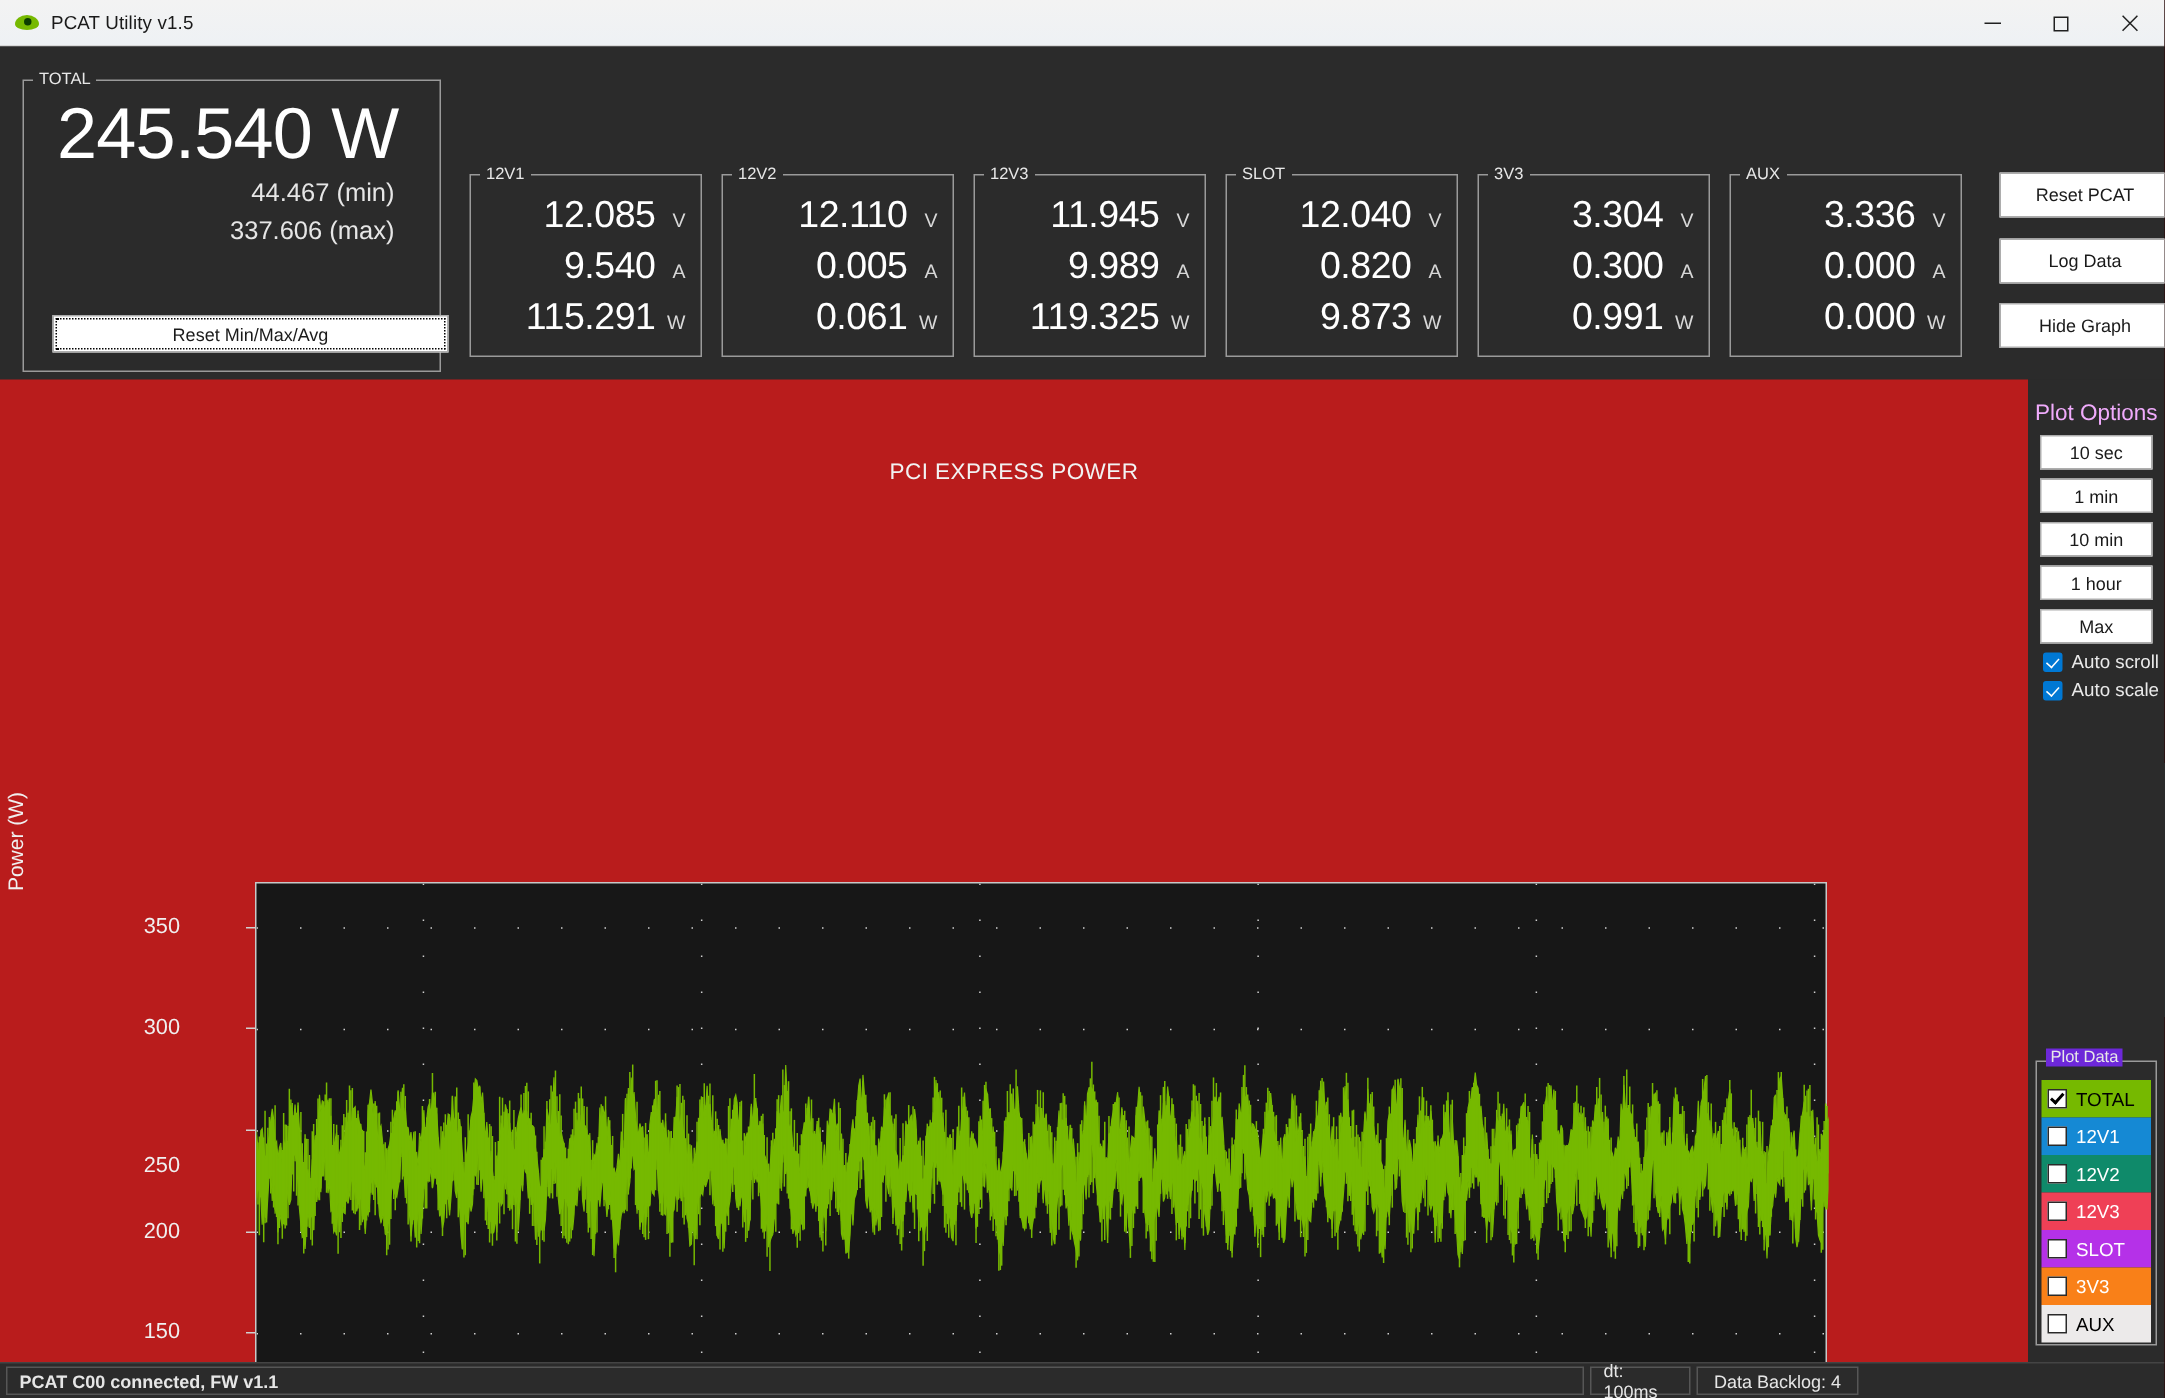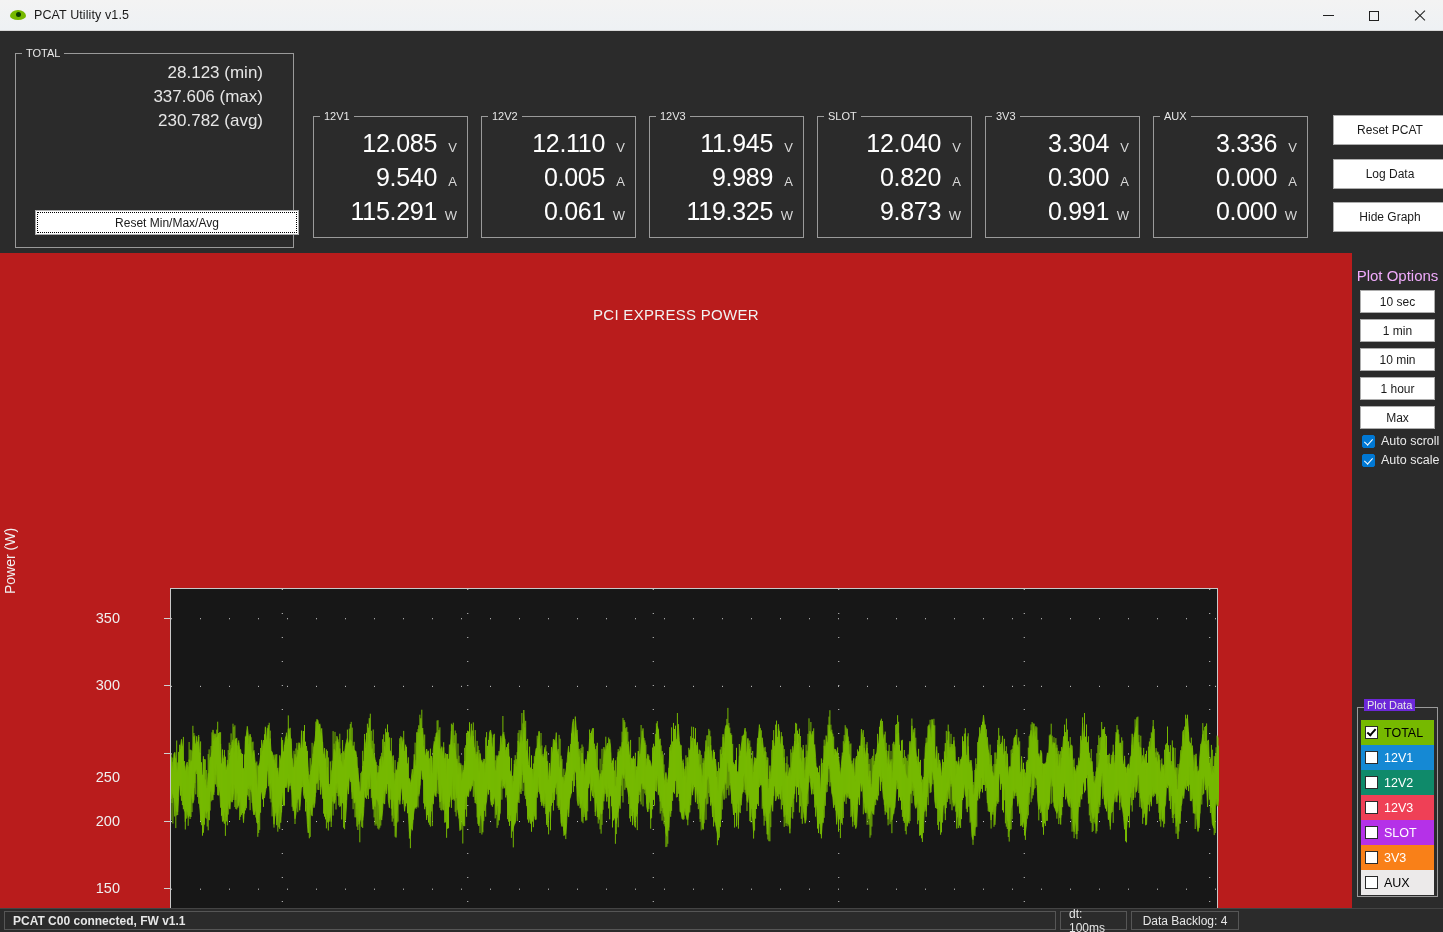--- a/index.html
+++ b/index.html
@@ -185,24 +185,24 @@
       <div class="tb-btn close">
           <i class="glyph-close"></i>
         </div>
     </div>
   </div>
 
   <div class="topbar">
 
     <fieldset class="gb total-box">
       <legend>TOTAL</legend>
+      <div class="total-w">245.540 W</div>
       <div class="total-sub">
-        <div>28.123 (min)</div>
+        <div>44.467 (min)</div>
         <div>337.606 (max)</div>
-        <div>230.782 (avg)</div>
       </div>
       <div class="btn btn-focus reset-mma">Reset Min/Max/Avg</div>
     </fieldset>
 
     <fieldset class="gb rail" style="left:313px">
       <legend>12V1</legend>
       <div class="rail-rows">
         <div class="rail-row">
             <span class="rail-val">12.085</span>
             <span class="rail-unit">V</span>

